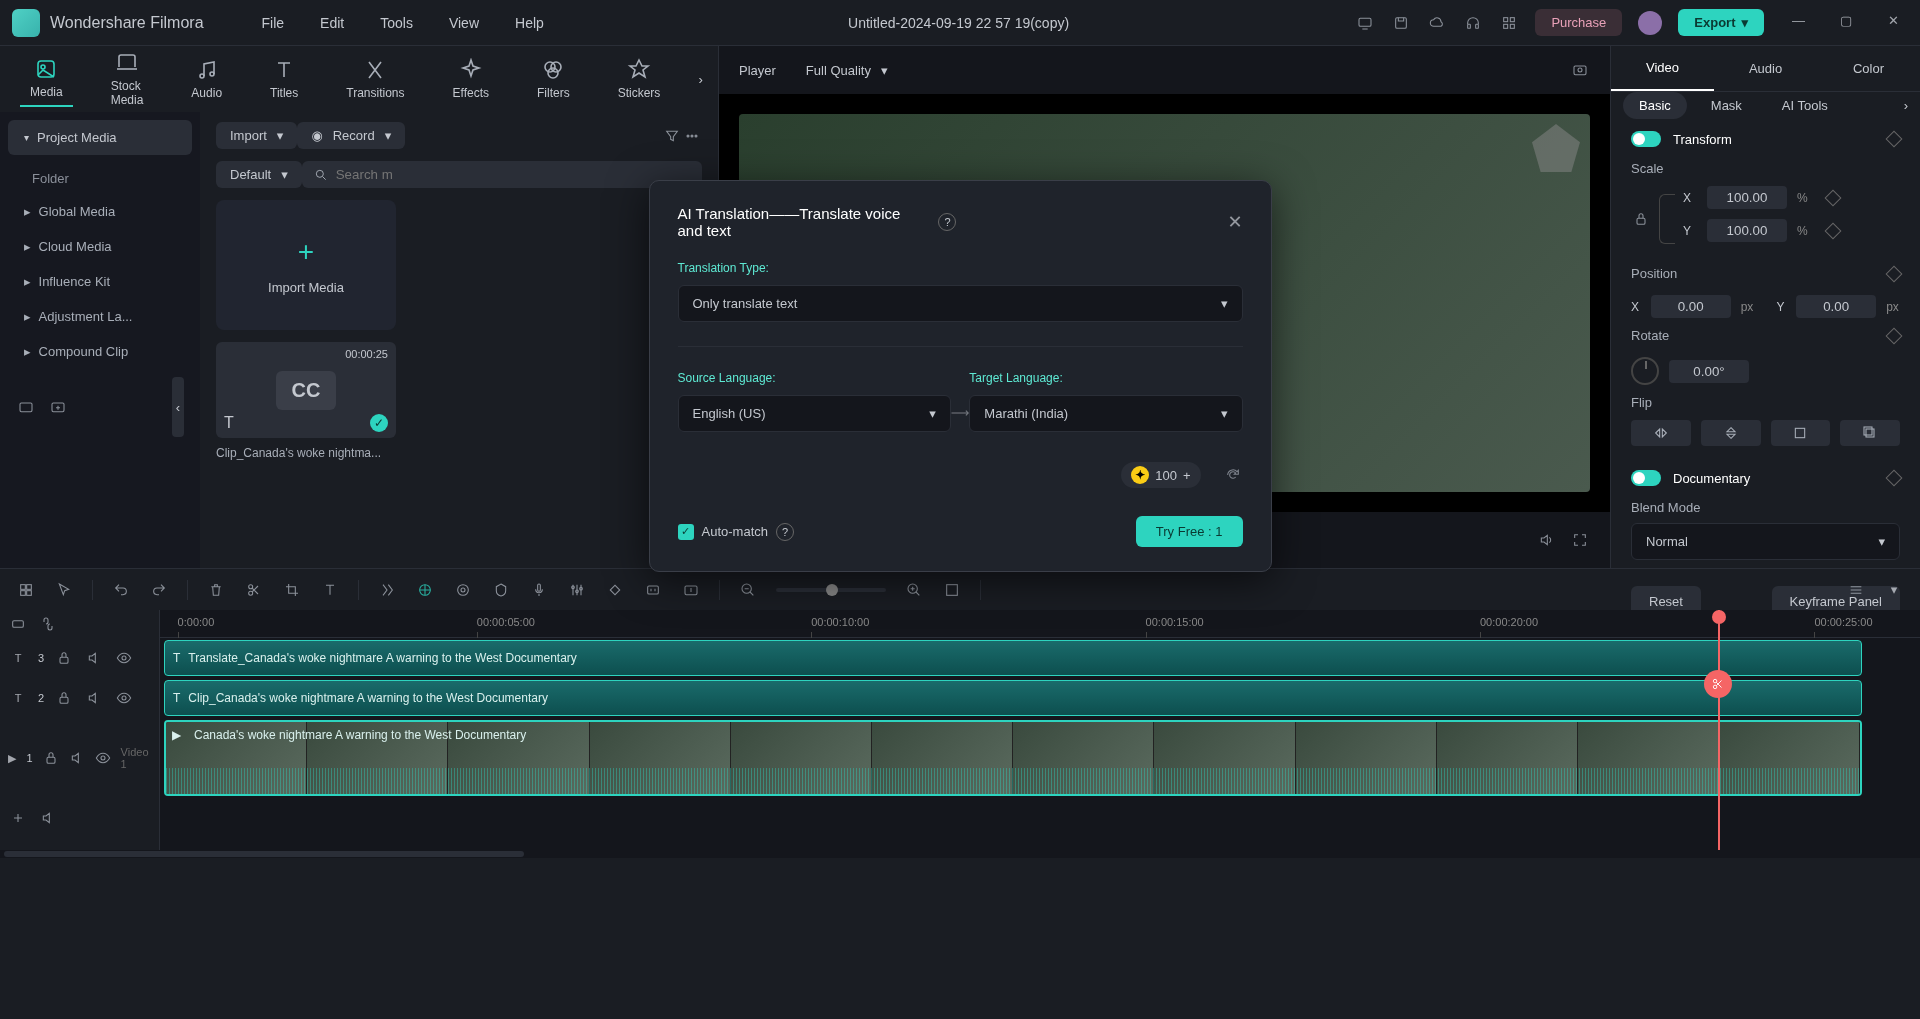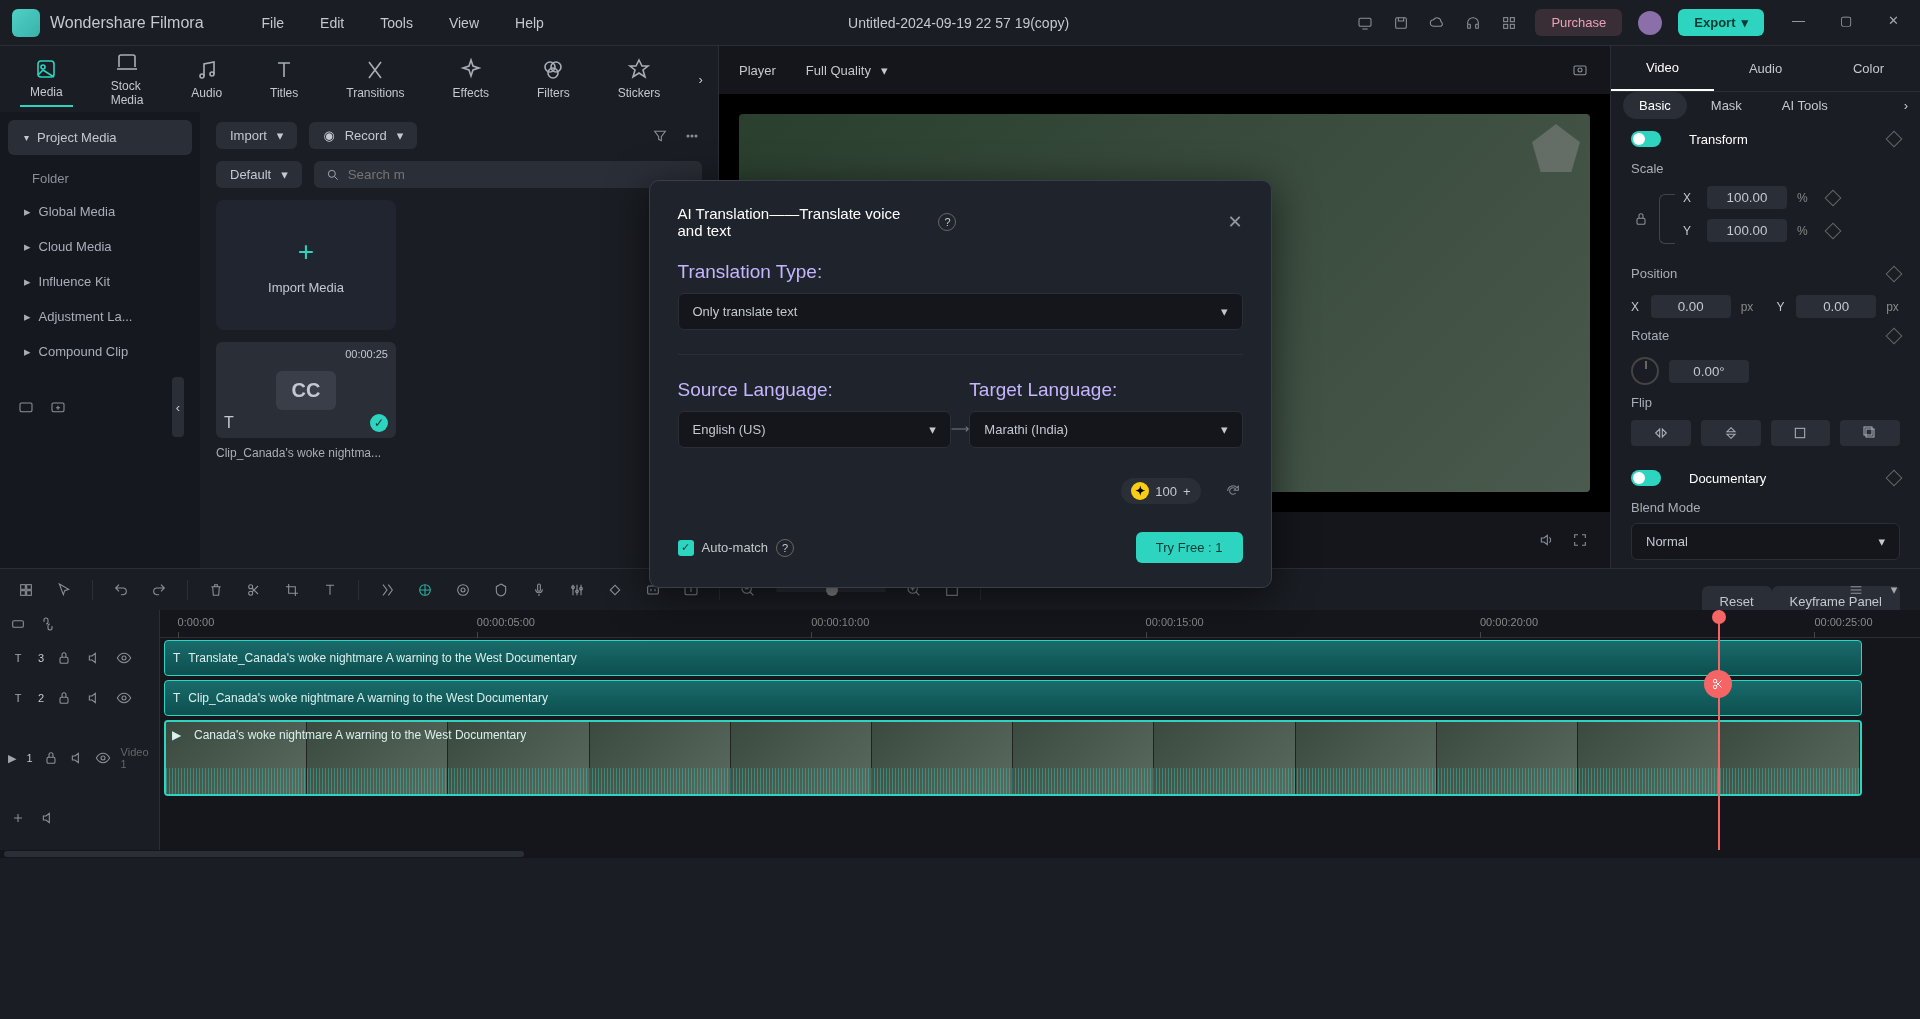--- a/index.html
+++ b/index.html
@@ -23,21 +23,21 @@
 .media-tab.active{border-bottom:2px solid #2dd4bf}
 .media-tab-icon{width:24px;height:24px}
 .media-tab span{font-size:12px}
 .media-body{display:flex;flex:1}
 .media-sidebar{width:200px;background:#161820;padding:8px}
 .sidebar-btn{background:#2a2e37;padding:10px 16px;border-radius:6px;margin-bottom:8px;cursor:pointer;display:flex;align-items:center;gap:8px}
 .sidebar-btn .chev{font-size:10px}
 .sidebar-sub{padding:8px 24px;color:#8a8f99;cursor:pointer}
 .sidebar-item{padding:10px 16px;cursor:pointer;display:flex;align-items:center;gap:8px;color:#a8aeb8}
 .media-content{flex:1;padding:10px 16px}
-.media-toolbar{display:flex;align-items:center;gap:12px;margin-bottom:12px}
+.media-toolbar{display:flex;align-items:center;margin-bottom:12px}
 .dropdown{background:#2a2e37;padding:6px 14px;border-radius:6px;display:flex;align-items:center;gap:10px;cursor:pointer}
 .search-row{background:#2a2e37;padding:6px 12px;border-radius:6px;display:flex;align-items:center;gap:8px;flex:1}
 .search-row input{background:transparent;border:none;color:#c4c8cf;outline:none;flex:1}
 .import-zone{width:180px;height:130px;background:#212530;border-radius:8px;display:flex;flex-direction:column;align-items:center;justify-content:center;gap:12px;cursor:pointer}
 .plus-i{font-size:28px;color:#2dd4bf}
 .thumb{width:180px;height:96px;background:#2a2e37;border-radius:6px;margin-top:12px;position:relative;display:flex;align-items:center;justify-content:center}
 .thumb .cc{background:#3a3e48;padding:8px 16px;font-size:20px;font-weight:700;border-radius:6px}
 .thumb .dur{position:absolute;top:6px;right:8px;font-size:11px}
 .thumb .ti{position:absolute;bottom:6px;left:8px;font-size:16px}
 .thumb .chk{position:absolute;bottom:6px;right:8px;width:18px;height:18px;border-radius:50%;background:#2dd4bf;display:flex;align-items:center;justify-content:center;color:#0a3a32;font-size:12px}
@@ -56,32 +56,32 @@
 .insp-tabs{height:48px;display:flex;align-items:center;border-bottom:1px solid #2a2e37}
 .insp-tab{flex:1;text-align:center;cursor:pointer;padding:14px 0}
 .insp-tab.active{color:#fff;border-bottom:2px solid #fff}
 .insp-subtabs{height:42px;display:flex;align-items:center;padding:0 12px;gap:8px}
 .insp-subtab{padding:6px 16px;border-radius:16px;cursor:pointer}
 .insp-subtab.active{background:#2a2e37;color:#fff}
 .insp-subtab-nav{margin-left:auto;cursor:pointer}
 .insp-section{padding:12px 20px}
 .toggle{width:30px;height:16px;background:#2dd4bf;border-radius:8px;position:relative;cursor:pointer}
 .toggle::after{content:'';position:absolute;left:2px;top:2px;width:12px;height:12px;background:#fff;border-radius:50%}
-.section-row{display:flex;align-items:center;gap:28px;margin-bottom:14px}
+.section-row{display:flex;align-items:center;gap:12px;margin-bottom:14px}
 .section-title{flex:1;color:#fff}
 .diamond{width:12px;height:12px;border:1px solid #666;transform:rotate(45deg);cursor:pointer}
 .prop-row{display:flex;align-items:center;gap:10px;margin-bottom:10px;font-size:12px}
 .prop-bracket{width:16px;height:50px;border-left:1px solid #444;border-top:1px solid #444;border-bottom:1px solid #444;border-radius:6px 0 0 6px}
 .prop-input{background:#2a2e37;border:none;color:#c4c8cf;padding:4px 8px;width:80px;border-radius:4px;text-align:center}
 .prop-unit{color:#888;width:20px}
 .rotate-dial{width:28px;height:28px;border-radius:50%;border:2px solid #444;position:relative}
 .rotate-dial::after{content:'';position:absolute;top:2px;left:50%;width:2px;height:8px;background:#666}
 .flip-btns{display:flex;gap:10px}
 .flip-btn{flex:1;height:26px;background:#2a2e37;border-radius:4px;cursor:pointer;display:flex;align-items:center;justify-content:center}
-.insp-footer{margin-top:auto;padding:14px 20px;display:flex;justify-content:flex-end}
+.insp-footer{margin-top:auto;padding:14px 20px;display:flex;justify-content:space-between}
 .footer-btn{background:#2a2e37;padding:8px 18px;border-radius:6px;cursor:pointer}
 .timeline-toolbar{height:42px;display:flex;align-items:center;padding:0 16px;gap:18px;background:#1a1d23;border-top:1px solid #2a2e37}
 .tl-sep{width:1px;height:20px;background:#2a2e37}
 .tl-zoom-slider{width:110px;height:4px;background:#2a2e37;border-radius:2px;position:relative}
 .tl-zoom-slider::after{content:'';position:absolute;left:45%;top:-4px;width:12px;height:12px;background:#888;border-radius:50%}
 .timeline{height:240px;display:flex;background:#14161c;position:relative}
 .tl-left{width:160px;background:#1a1d23;border-right:1px solid #2a2e37}
 .tl-ruler-row{height:28px;display:flex;align-items:center;padding:0 8px;gap:10px}
 .tl-track-head{height:40px;display:flex;align-items:center;padding:0 8px;gap:10px;font-size:11px}
 .tl-track-head.video{height:80px}
@@ -100,21 +100,21 @@
 .wave{position:absolute;bottom:0;left:0;right:0;height:26px;background:repeating-linear-gradient(90deg,#2dd4bf 0 1px,transparent 1px 3px);opacity:.4}
 .playhead{position:absolute;top:0;bottom:0;width:2px;background:#f56565;left:88.5%;z-index:5}
 .playhead::before{content:'';position:absolute;top:0;left:-6px;width:14px;height:14px;background:#f56565;border-radius:50%}
 .cut-marker{position:absolute;top:60px;width:28px;height:28px;border-radius:50%;background:#f56565;display:flex;align-items:center;justify-content:center;z-index:6;left:calc(88.5% - 14px)}
 .modal-overlay{position:absolute;inset:0;display:flex;align-items:flex-start;justify-content:center;z-index:100;padding-top:180px}
 .modal{width:623px;background:#1f232b;border:1px solid #3a3e48;border-radius:10px;padding:24px 28px;box-shadow:0 8px 40px rgba(0,0,0,.6)}
 .modal-header{display:flex;align-items:center;gap:10px;margin-bottom:22px}
 .modal-title{font-size:15px;color:#fff;flex:1}
 .modal-help{width:18px;height:18px;border-radius:50%;border:1px solid #666;display:flex;align-items:center;justify-content:center;font-size:11px;cursor:pointer}
 .modal-close{cursor:pointer;font-size:18px;opacity:.7}
-.modal-label{font-size:19px;color:#c4b5fd;margin-bottom:10px}
+.modal-label{font-size:12px;color:#5eead4;margin-bottom:10px}
 .modal-select{background:#14161c;border:1px solid #2a2e37;border-radius:6px;padding:10px 14px;display:flex;align-items:center;justify-content:space-between;cursor:pointer;margin-bottom:24px}
 .modal-divider{height:1px;background:#2a2e37;margin-bottom:24px}
 .lang-row{display:flex;align-items:flex-end}
 .lang-col{flex:1}
 .lang-arrow{padding-bottom:12px;opacity:.5}
 .modal-footer{display:flex;align-items:center;margin-top:28px}
 .credits-pill{background:#2a2e37;border-radius:14px;padding:4px 10px;display:flex;align-items:center;gap:6px;margin-right:12px}
 .cred-icon{width:18px;height:18px;border-radius:50%;background:#facc15;color:#000;display:flex;align-items:center;justify-content:center;font-size:12px;font-weight:700}
 .refresh-btn{cursor:pointer;opacity:.7}
 .checkbox{width:16px;height:16px;background:#2dd4bf;border-radius:3px;display:flex;align-items:center;justify-content:center;color:#0a3a32;font-size:11px}

